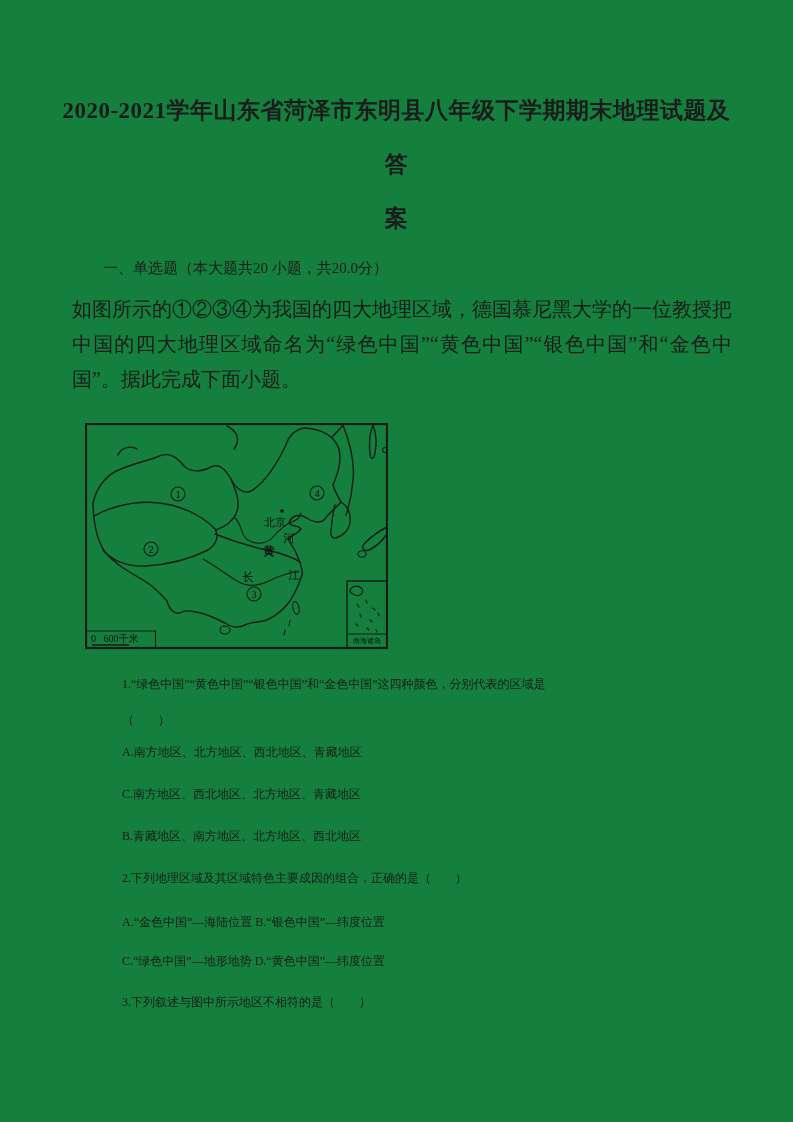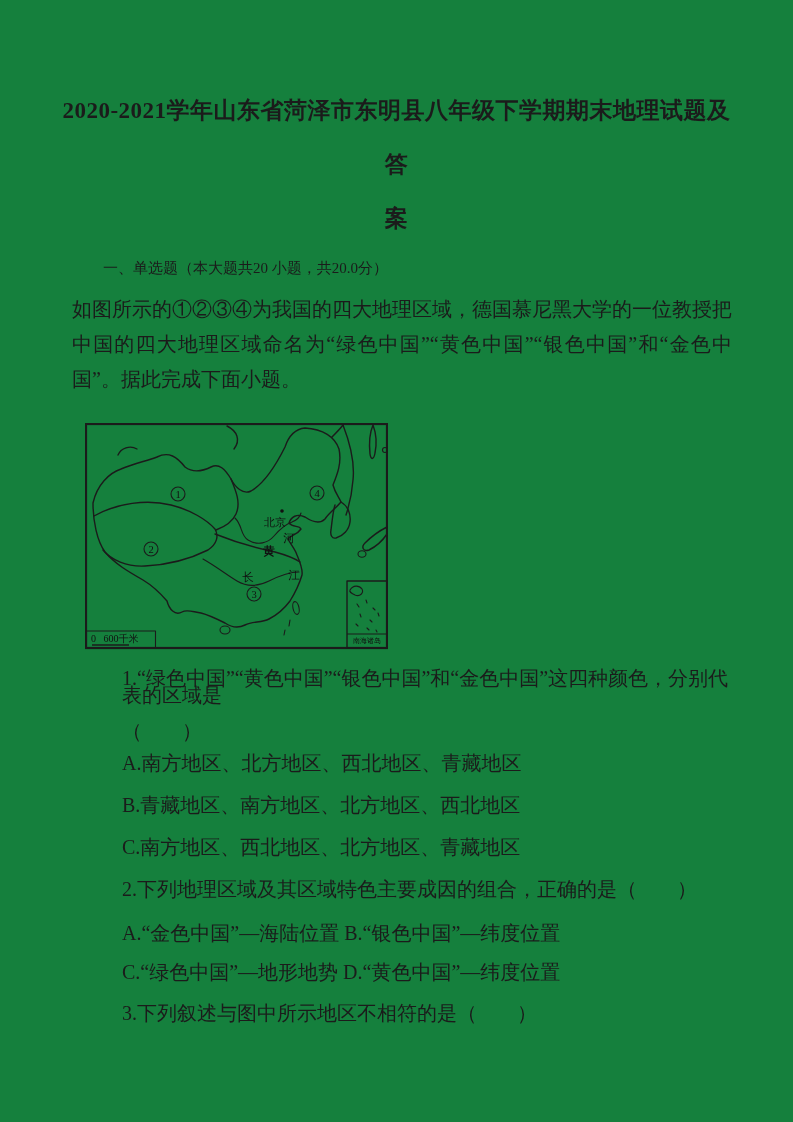--- a/index.html
+++ b/index.html
@@ -34,23 +34,23 @@
   .map-figure{
     margin:26px 0 0 85px;
     width:303px;height:227px;
   }
   .map-figure svg{display:block;}
   .map-line{fill:none;stroke:#1b1b1b;stroke-width:1.4;stroke-linecap:round;stroke-linejoin:round;}
   .map-line-thin{fill:none;stroke:#1b1b1b;stroke-width:1.1;stroke-linecap:round;stroke-linejoin:round;}
   .map-frame{fill:none;stroke:#1b1b1b;stroke-width:2.2;}
   .map-text{fill:#111;font-family:"Liberation Serif","DejaVu Serif",serif;}
   .questions{
-    margin:20px 0 0 122px;
+    margin:26px 0 0 122px;
     width:620px;
-    font-size:20px;
+    font-size:12px;
   }
   .qline{line-height:17px;margin-bottom:25px;}
   .q-stem1{line-height:17px;margin-bottom:19px;}
   .q-blank{line-height:17px;margin-bottom:15px;}
   .q-stem2{line-height:17px;margin-bottom:27px;}
   .q-row1{line-height:17px;margin-bottom:22px;}
   .q-row2{line-height:17px;margin-bottom:24px;}
   .q-stem3{line-height:17px;margin-bottom:0;}
 </style>
 </head>
@@ -133,22 +133,22 @@
         <line x1="262" y1="211" x2="302" y2="211" stroke="#1b1b1b" stroke-width="1.1"></line>
         <text class="map-text" x="282" y="220" font-size="7" text-anchor="middle">南海诸岛</text>
       </g>
     </svg>
   </div>
 
   <div class="questions">
     <div class="q-stem1">1.“绿色中国”“黄色中国”“银色中国”和“金色中国”这四种颜色，分别代表的区域是</div>
     <div class="q-blank">（　　）</div>
     <div class="qline">A.南方地区、北方地区、西北地区、青藏地区</div>
+    <div class="qline">C.南方地区、西北地区、北方地区、青藏地区</div>
     <div class="qline">B.青藏地区、南方地区、北方地区、西北地区</div>
-    <div class="qline">C.南方地区、西北地区、北方地区、青藏地区</div>
 
     <div class="q-stem2">2.下列地理区域及其区域特色主要成因的组合，正确的是（　　）</div>
     <div class="q-row1">A.“金色中国”—海陆位置 B.“银色中国”—纬度位置</div>
     <div class="q-row2">C.“绿色中国”—地形地势 D.“黄色中国”—纬度位置</div>
 
     <div class="q-stem3">3.下列叙述与图中所示地区不相符的是（　　）</div>
   </div>
 
 </div>
 

